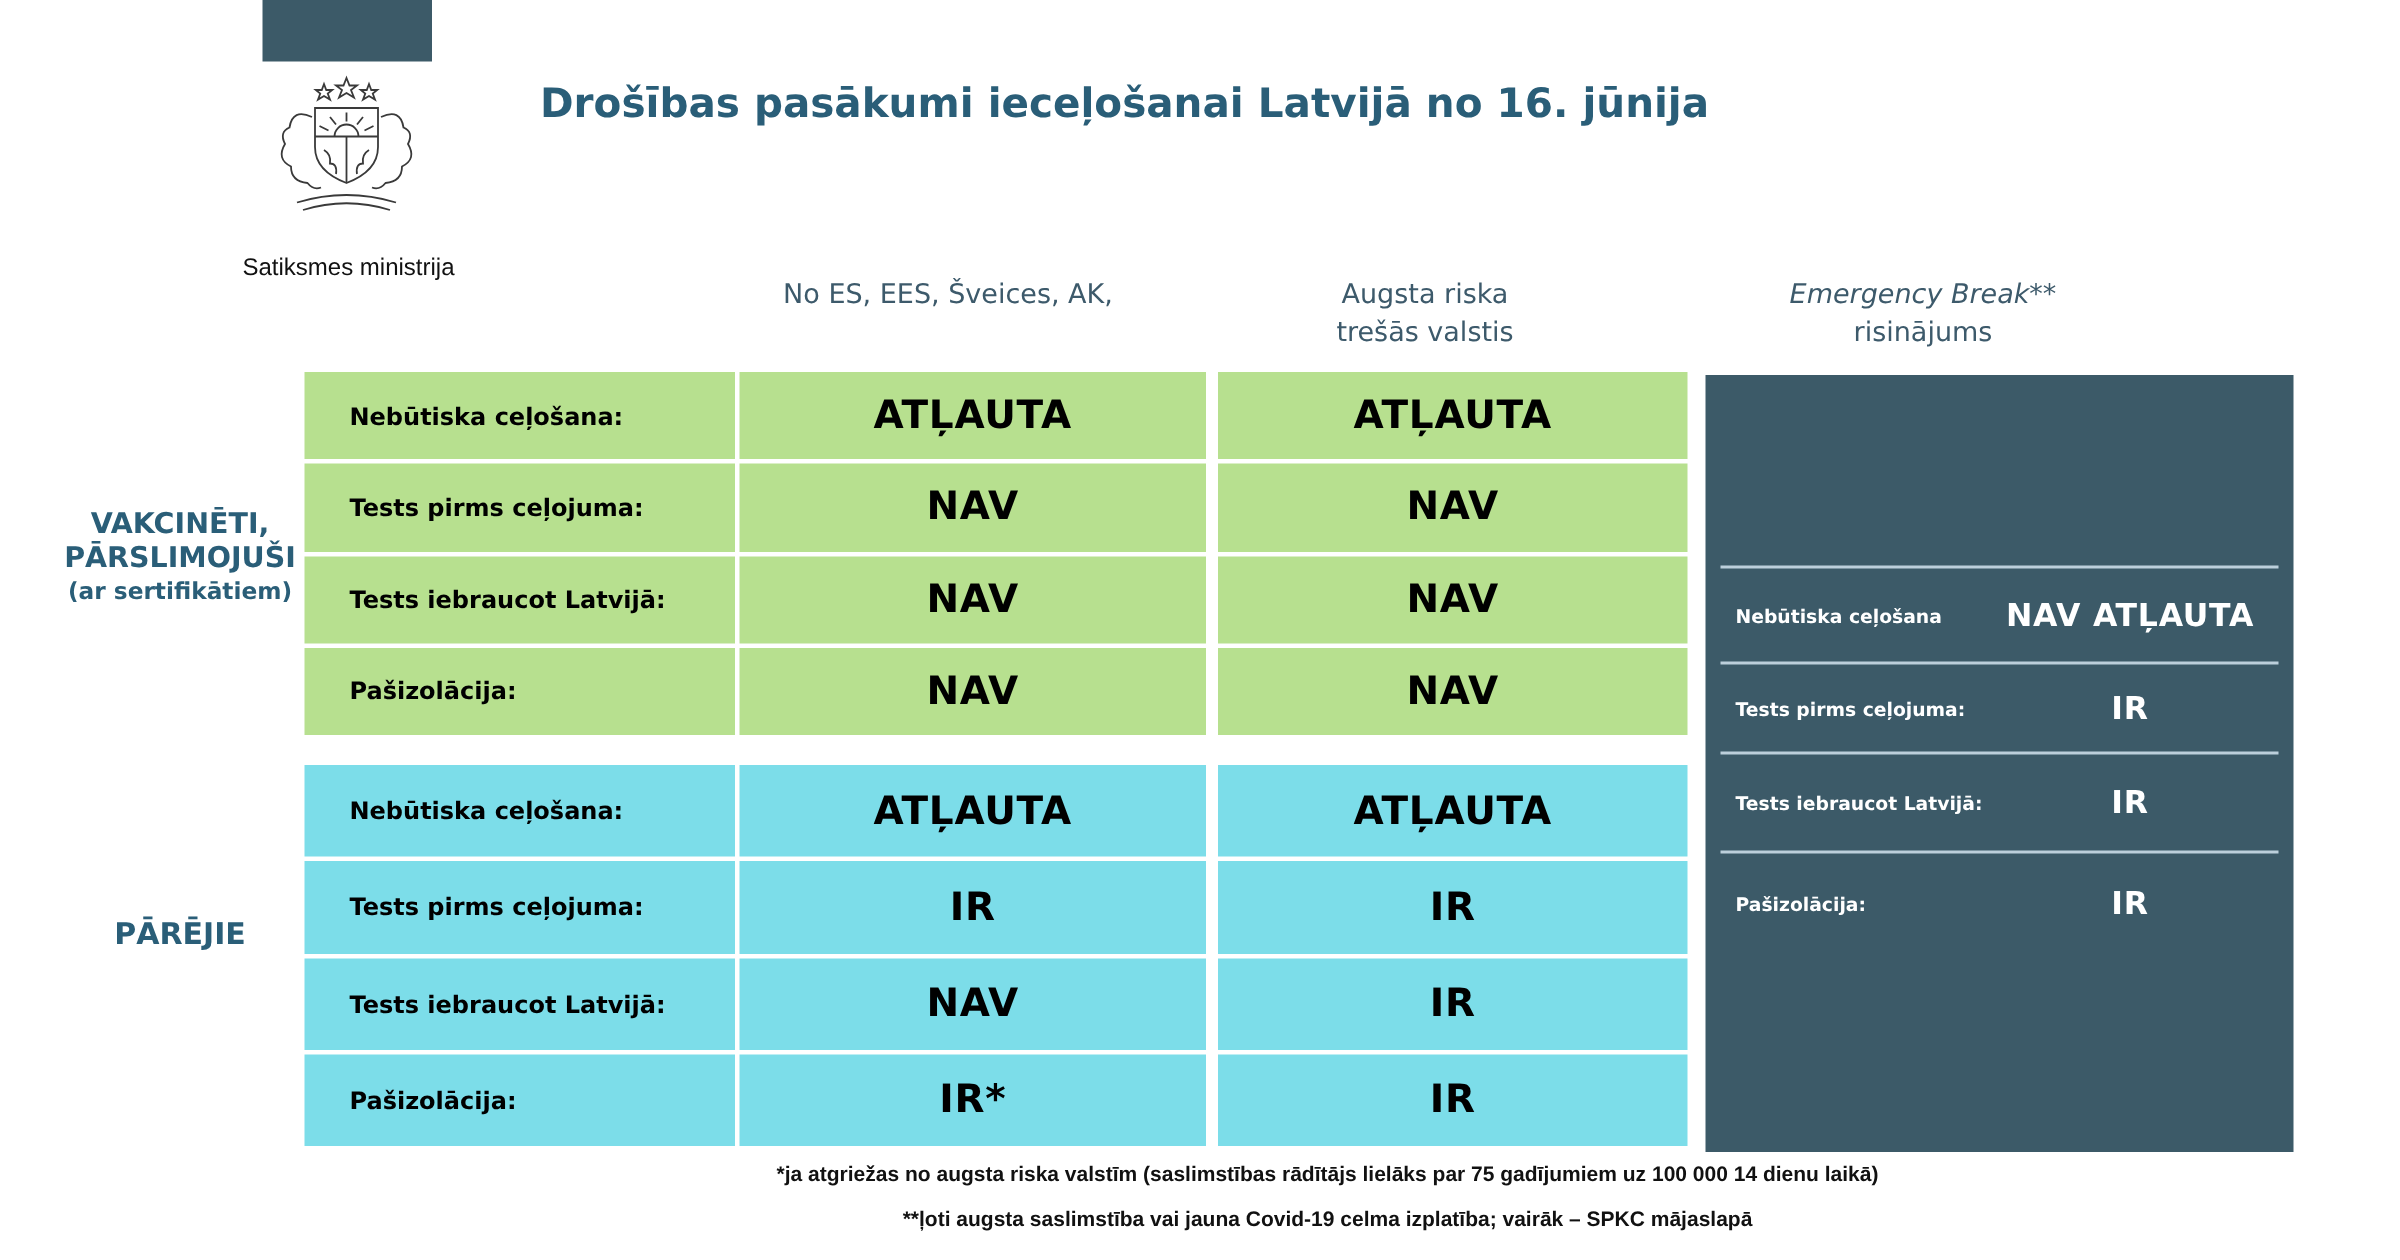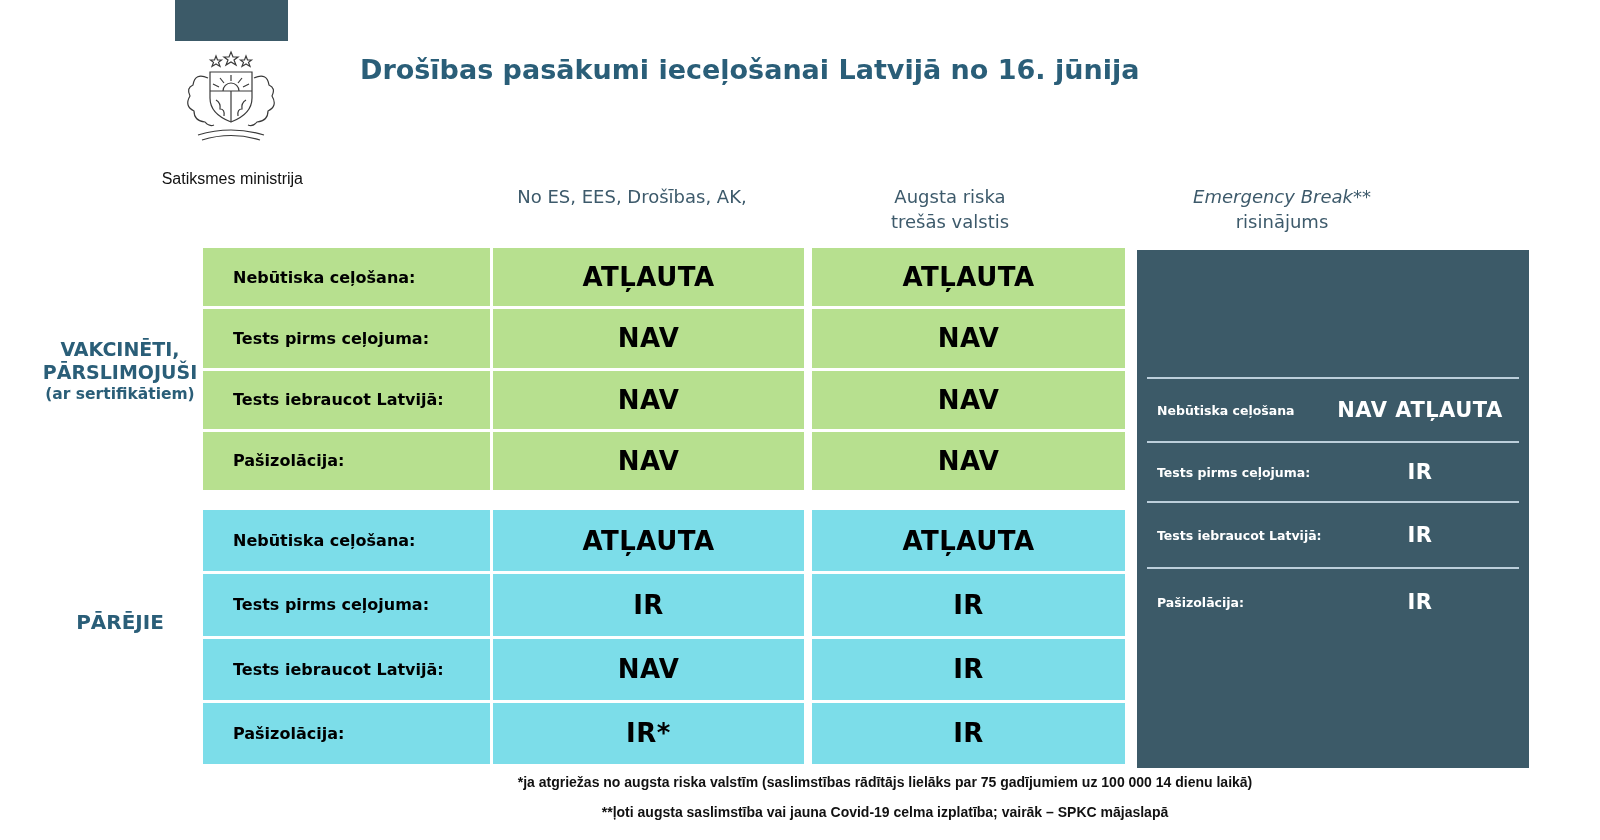--- a/index.html
+++ b/index.html
@@ -66,21 +66,21 @@
     <path d="M82,28 q13,-6 15,7 q7,3 3,11 q6,10 -4,15 q0,10 -11,11 q-4,5 -9,3"></path>
 
     <path d="M26,85 Q59,75 92,85 M30,90 Q59,81 88,90"></path>
   </svg>
 
   <div class="abs ministry">Satiksmes ministrija</div>
 
   <div class="abs title">Drošības pasākumi ieceļošanai Latvijā no 16. jūnija</div>
 
   <div class="abs colhead" style="left:467px;">
-    <div>No ES, EES, Drošības, AK,</div>
+    <div>No ES, EES, Šveices, AK,</div>
   </div>
   <div class="abs colhead" style="left:785px;">
     <div>Augsta riska</div>
     <div>trešās valstis</div>
   </div>
   <div class="abs colhead" style="left:1117px;">
     <div class="it">Emergency Break**</div>
     <div>risinājums</div>
   </div>
 

